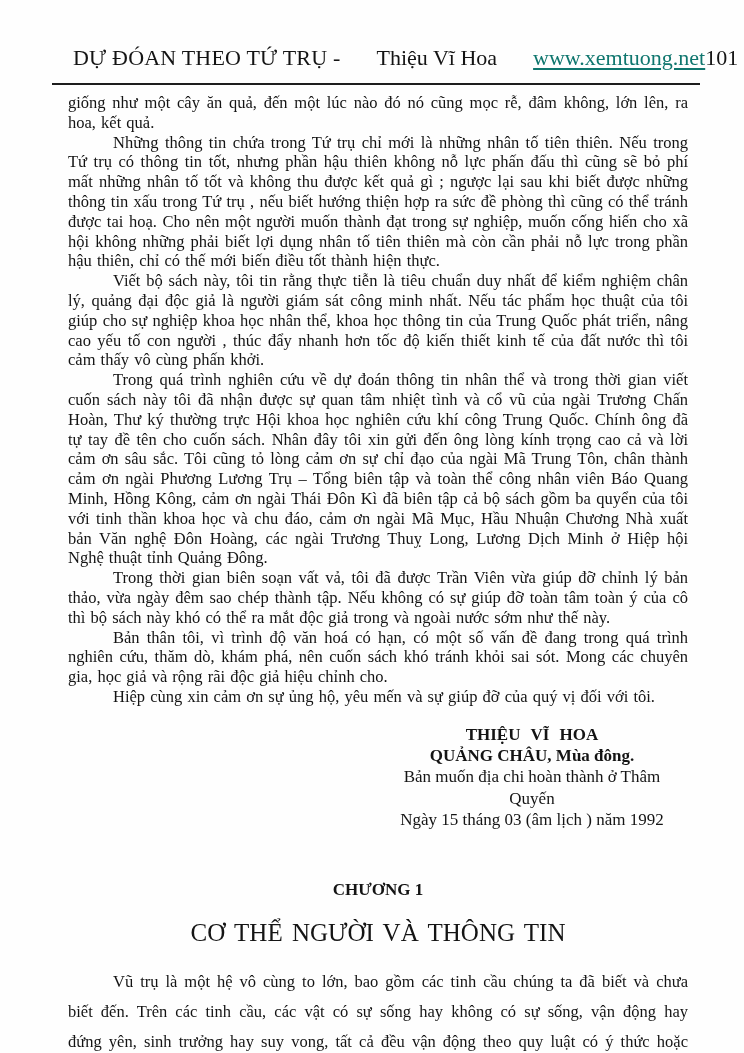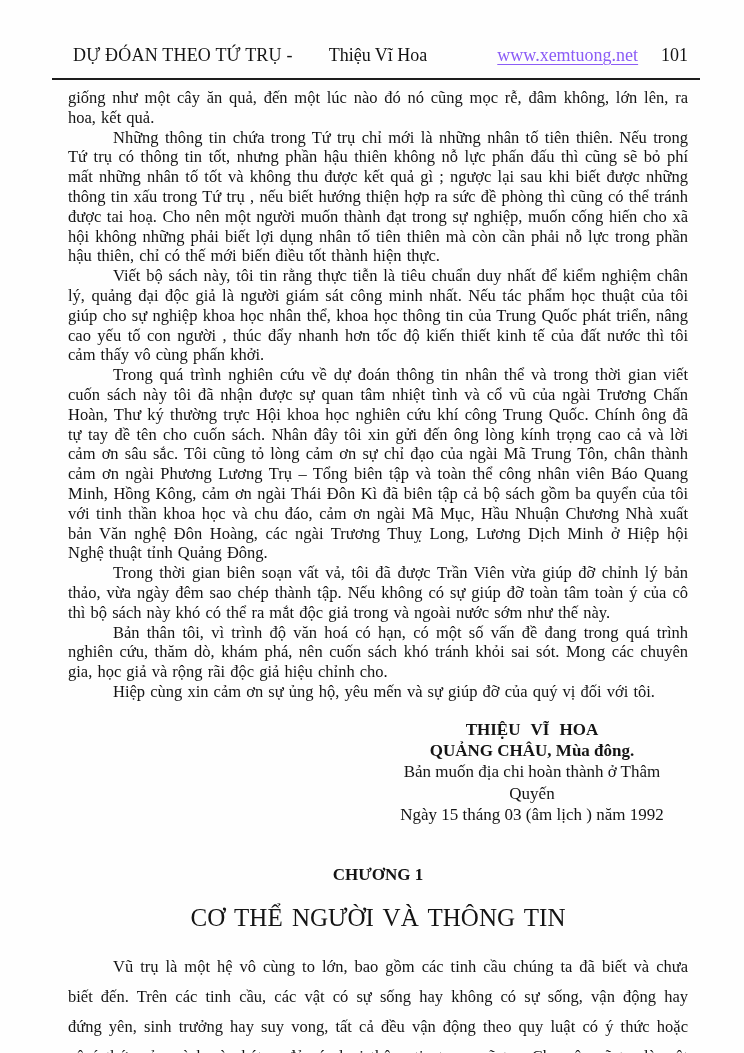--- a/index.html
+++ b/index.html
@@ -11,30 +11,30 @@
     background: #fefefe;
     color: #141414;
     font-family: "Liberation Serif", "DejaVu Serif", serif;
     overflow: hidden;
     box-sizing: border-box;
   }
   .header {
     display: flex;
     align-items: flex-start;
     margin: 45px 56px 0 73px;
-    font-size: 18px;
+    font-size: 22px;
     white-space: nowrap;
   }
   .h-title { letter-spacing: 0.2px; }
   .h-author { margin-left: 36px; }
   .h-link {
-    margin-left: 70px;
+    margin-left: 36px;
     text-decoration: underline;
     text-underline-offset: 3px;
-    color: #8b5cf6;
+    color: #0f766e;
     cursor: pointer;
   }
   .h-page { margin-left: auto; }
   .rule {
     margin: 12px 44px 0 52px;
     height: 0;
     border-top: 2px solid #1d1d1d;
   }
   .content {
     margin: 8px 56px 0 68px;
@@ -53,21 +53,21 @@
   .signature {
     margin: 17px 4px 0 auto;
     width: 304px;
     text-align: center;
     font-size: 17px;
     line-height: 21.3px;
   }
   .sig-bold { font-weight: bold; }
   .sig-name { word-spacing: 6px; }
   .chapter-label {
-    margin-top: 40px;
+    margin-top: 50px;
     text-align: center;
     font-weight: bold;
     font-size: 17px;
   }
   .chapter-title {
     margin: 16px 0 0 0;
     text-align: center;
     font-weight: normal;
     font-size: 25px;
     line-height: 34px;

